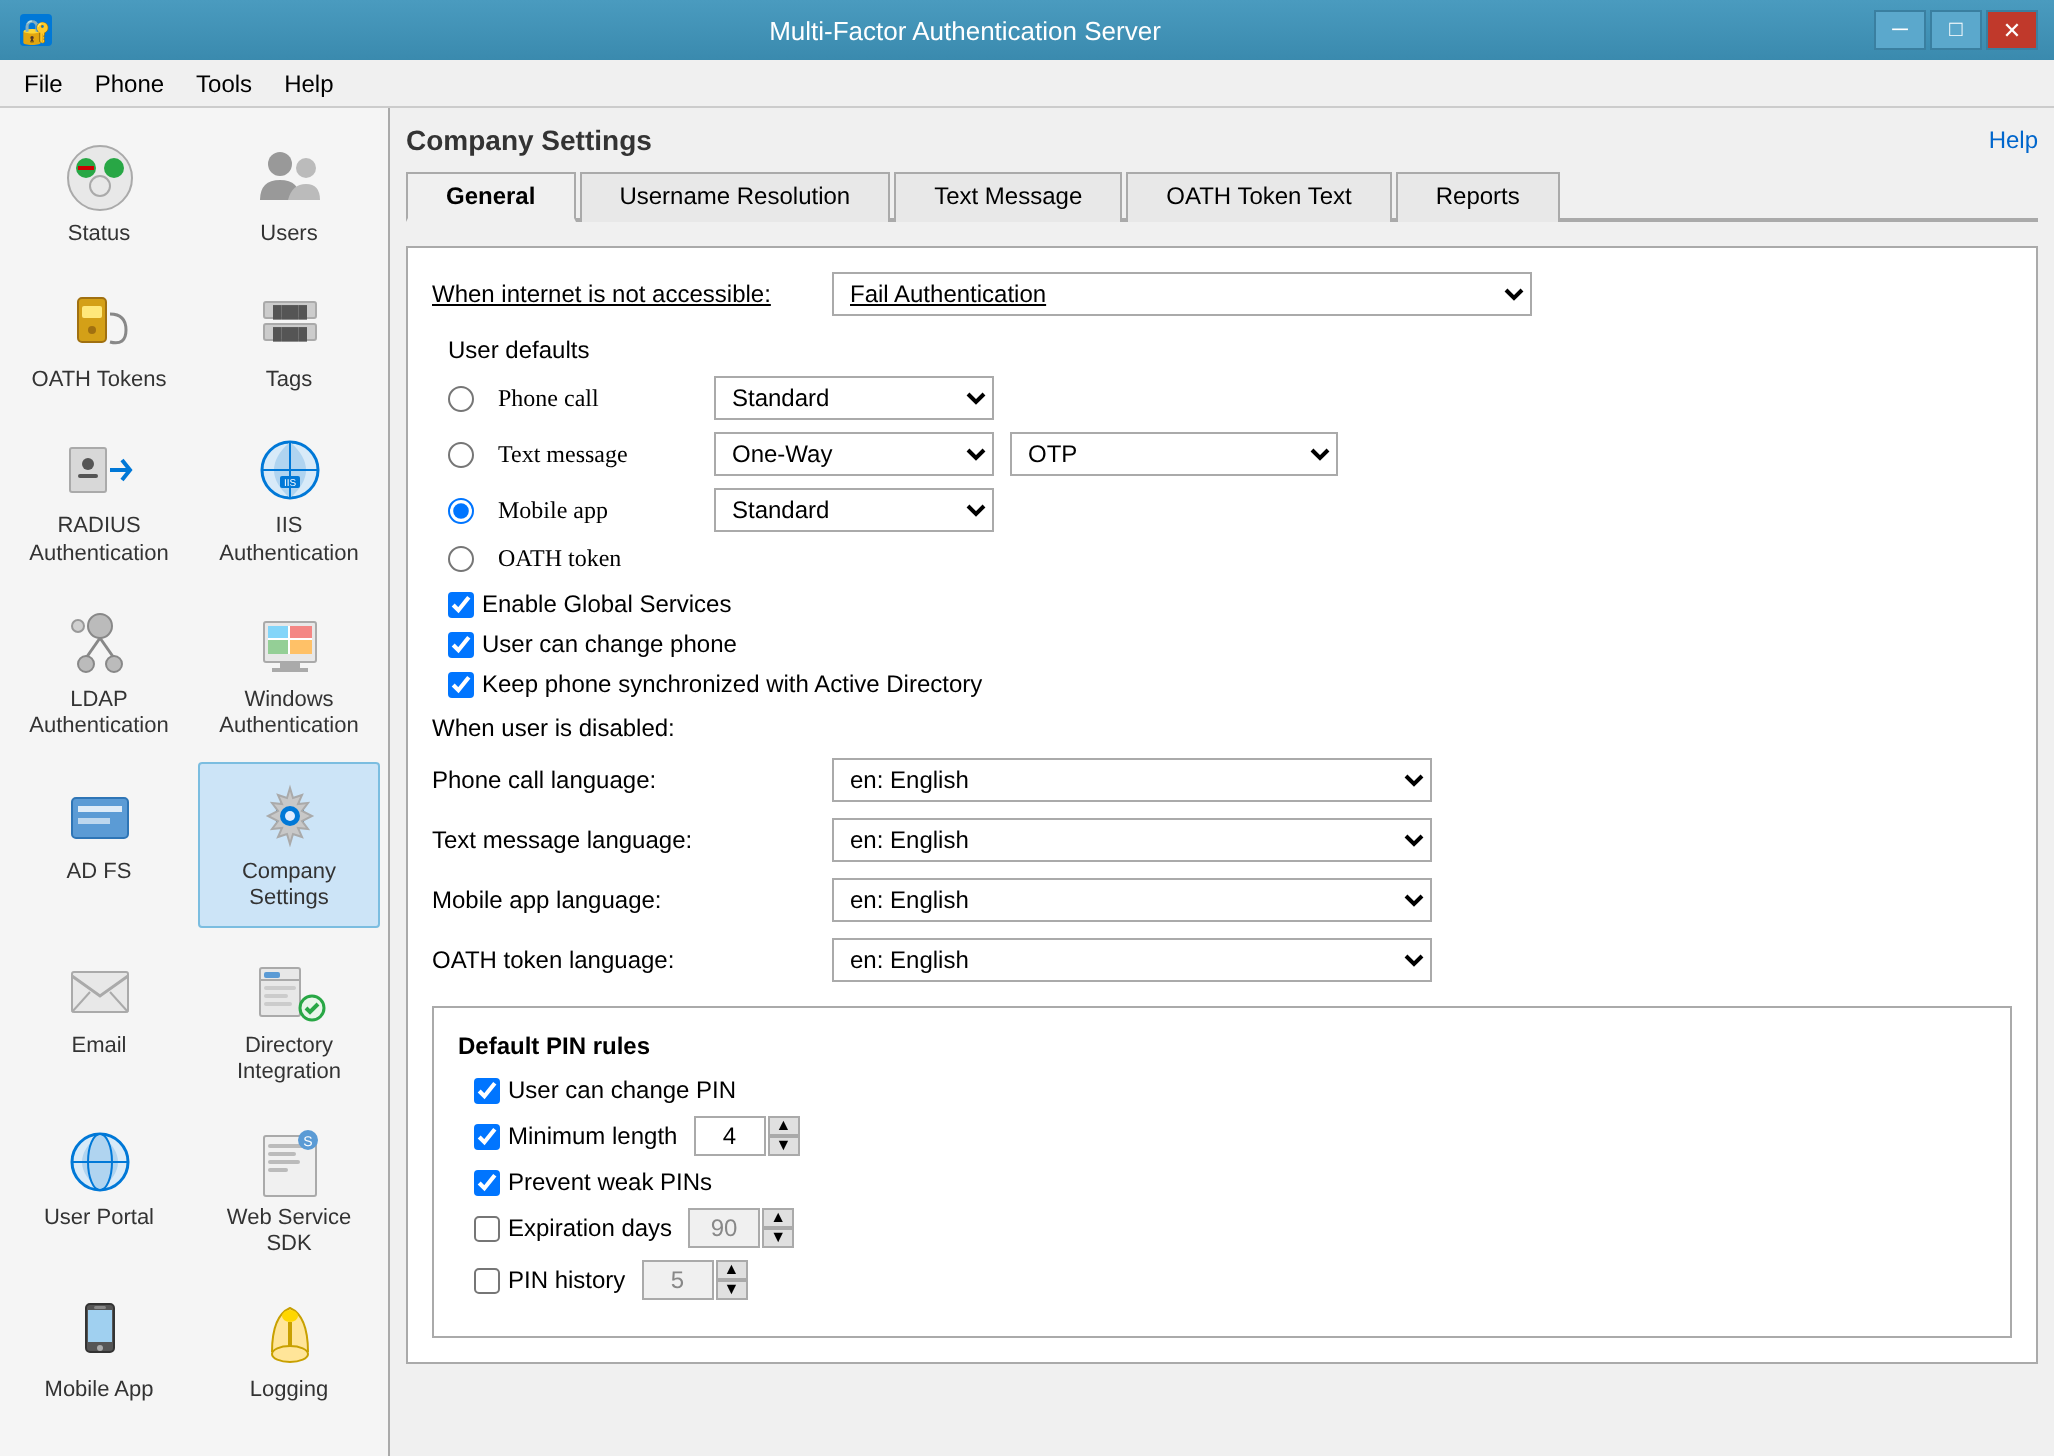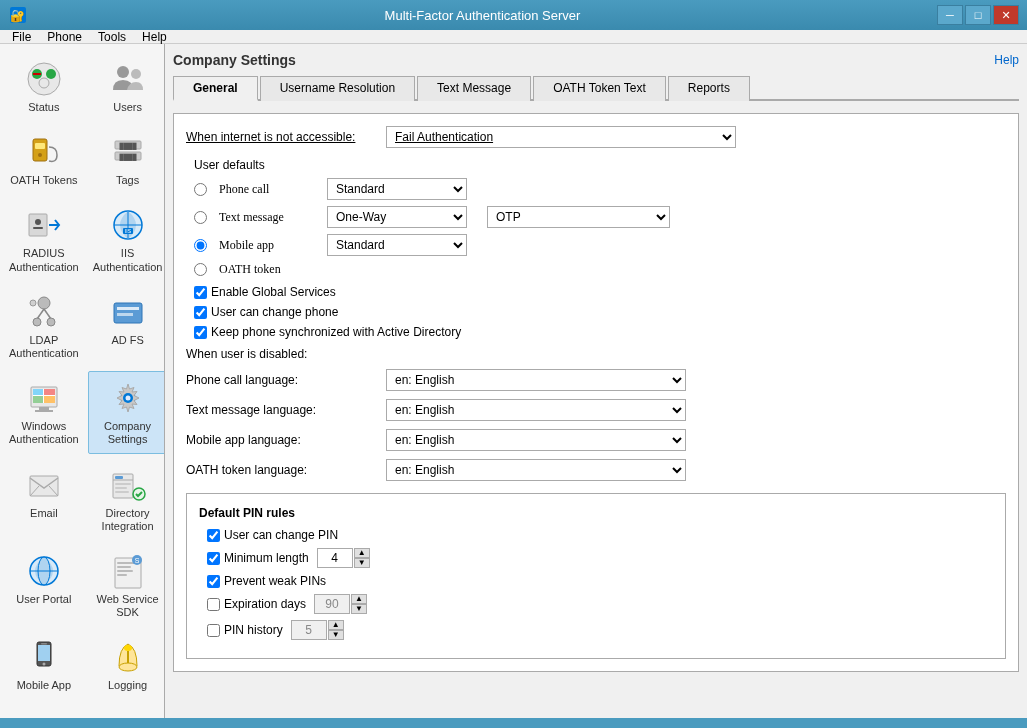--- a/index.html
+++ b/index.html
@@ -25,42 +25,42 @@
       color: white;
       font-size: 11px;
       cursor: pointer;
       display: flex; align-items: center; justify-content: center;
     }
     .titlebar-btn.close { background: #c0392b; }
 
     
     .menubar {
       background: #f0f0f0;
-      height: 14px;
+      height: 24px;
       display: flex;
       align-items: center;
       padding: 0 4px;
       border-bottom: 1px solid #ccc;
     }
     .menubar-item {
       padding: 2px 8px;
       cursor: pointer;
       font-size: 12px;
     }
 
     
     .main-layout {
       display: flex;
       height: calc(728px - 30px - 24px);
       background: #4a9bbf;
     }
 
     
     .sidebar {
-      width: 165px;
+      width: 195px;
       background: #f5f5f5;
       border-right: 1px solid #aaa;
       padding: 8px 4px;
       display: grid;
       grid-template-columns: 1fr 1fr;
       gap: 4px;
       align-content: start;
       overflow-y: auto;
     }
     .sidebar-item {
@@ -334,44 +334,44 @@
           <circle cx="26" cy="29" r="4" fill="#bbb" stroke="#888" stroke-width="1"></circle>
           <circle cx="8" cy="10" r="3" fill="#d0d0d0" stroke="#999"></circle>
         </svg>
       </div>
       <span class="sidebar-item-label">LDAP Authentication</span>
     </div>
 
     <div class="sidebar-item">
       <div class="sidebar-item-icon">
         <svg width="38" height="38" viewBox="0 0 38 38">
-          <rect x="5" y="10" width="28" height="20" rx="2" fill="#5b9bd5" stroke="#2e75b6" stroke-width="1"></rect>
-          <rect x="8" y="14" width="22" height="3" fill="white" opacity="0.8"></rect>
-          <rect x="8" y="20" width="16" height="3" fill="white" opacity="0.6"></rect>
-        </svg>
-      </div>
-      <span class="sidebar-item-label">AD FS</span>
-    </div>
-
-    <div class="sidebar-item">
-      <div class="sidebar-item-icon">
-        <svg width="38" height="38" viewBox="0 0 38 38">
           <rect x="6" y="8" width="26" height="20" rx="1" fill="#e8e8e8" stroke="#aaa" stroke-width="1"></rect>
           <rect x="8" y="10" width="22" height="14" fill="white"></rect>
           <rect x="8" y="10" width="10" height="6" fill="#4fc3f7" opacity="0.7"></rect>
           <rect x="19" y="10" width="11" height="6" fill="#ef5350" opacity="0.7"></rect>
           <rect x="8" y="17" width="10" height="7" fill="#66bb6a" opacity="0.7"></rect>
           <rect x="19" y="17" width="11" height="7" fill="#ffa726" opacity="0.7"></rect>
           <rect x="14" y="28" width="10" height="3" fill="#aaa"></rect>
           <rect x="10" y="31" width="18" height="2" fill="#aaa"></rect>
         </svg>
       </div>
       <span class="sidebar-item-label">Windows Authentication</span>
     </div>
 
+    <div class="sidebar-item">
+      <div class="sidebar-item-icon">
+        <svg width="38" height="38" viewBox="0 0 38 38">
+          <rect x="5" y="10" width="28" height="20" rx="2" fill="#5b9bd5" stroke="#2e75b6" stroke-width="1"></rect>
+          <rect x="8" y="14" width="22" height="3" fill="white" opacity="0.8"></rect>
+          <rect x="8" y="20" width="16" height="3" fill="white" opacity="0.6"></rect>
+        </svg>
+      </div>
+      <span class="sidebar-item-label">AD FS</span>
+    </div>
+
     <div class="sidebar-item active">
       <div class="sidebar-item-icon">
         <svg width="38" height="38" viewBox="0 0 38 38">
           <circle cx="19" cy="19" r="7" fill="#0078d7" stroke="#005a9e" stroke-width="1"></circle>
           <path d="M19 5 L20.5 10 L25 8.5 L23 13 L28 12.5 L25 16.5 L30 19 L25 21.5 L28 25.5 L23 25 L25 29.5 L20.5 28 L19 33 L17.5 28 L13 29.5 L15 25 L10 25.5 L13 21.5 L8 19 L13 16.5 L10 12.5 L15 13 L13 8.5 L17.5 10 Z" fill="#c8c8c8" stroke="#aaa" stroke-width="1"></path>
           <circle cx="19" cy="19" r="5" fill="#0078d7"></circle>
           <circle cx="19" cy="19" r="2.5" fill="#e0ecff"></circle>
         </svg>
       </div>
       <span class="sidebar-item-label">Company Settings</span>
@@ -500,21 +500,21 @@
             </select>
           </div>
 
           <div class="radio-row">
             <input type="radio" name="default-method" style="">
             <label>Text message</label>
             <select style="width:140px;">
               <option>One-Way</option>
               <option>Two-Way</option>
             </select>
-            <select style="width:183px; margin-left:12px;">
+            <select style="width:164px; margin-left:0;">
               <option>OTP</option>
               <option>PIN+OTP</option>
             </select>
           </div>
 
           <div class="radio-row">
             <input type="radio" name="default-method" checked="" style="">
             <label>Mobile app</label>
             <select style="width:140px;">
               <option>Standard</option>

